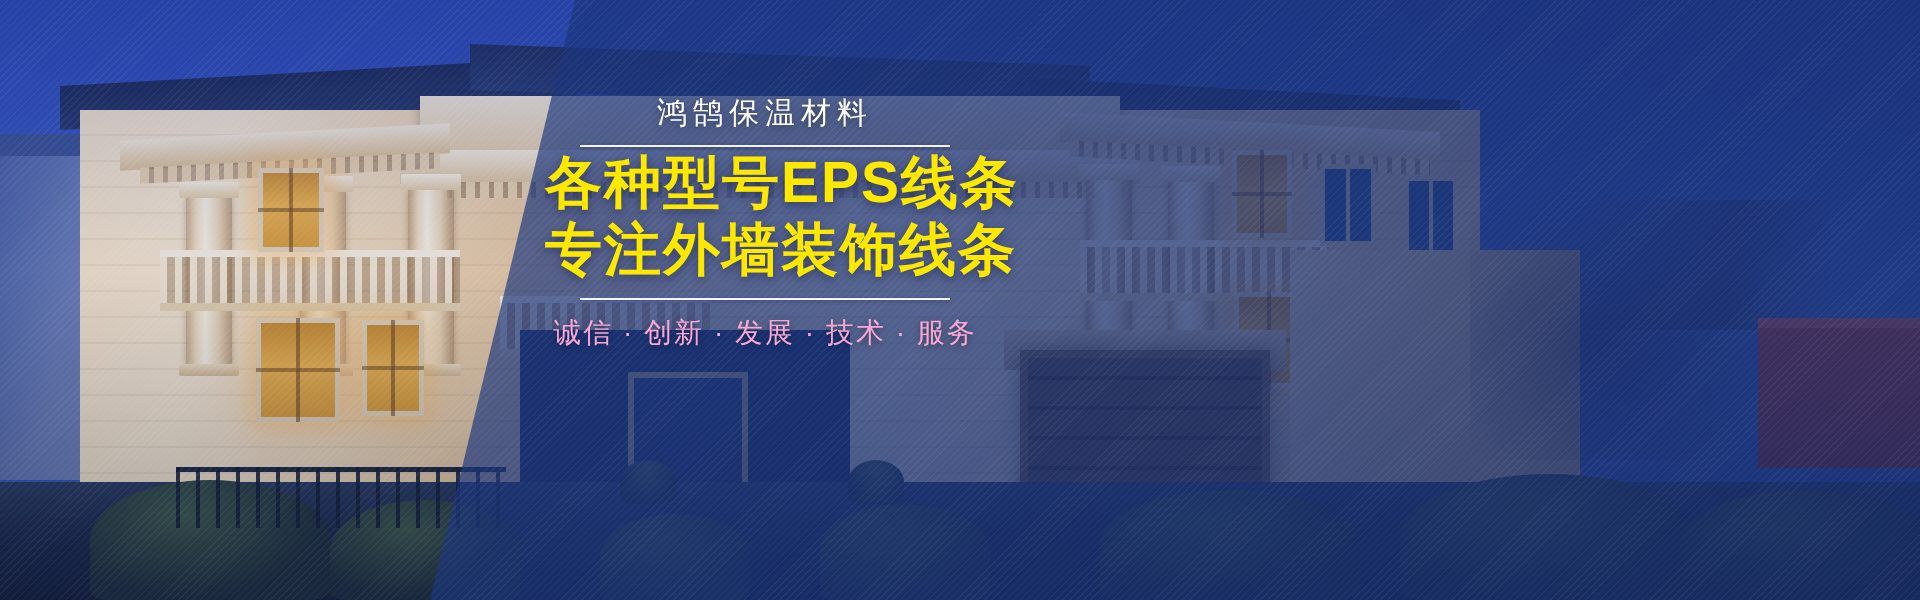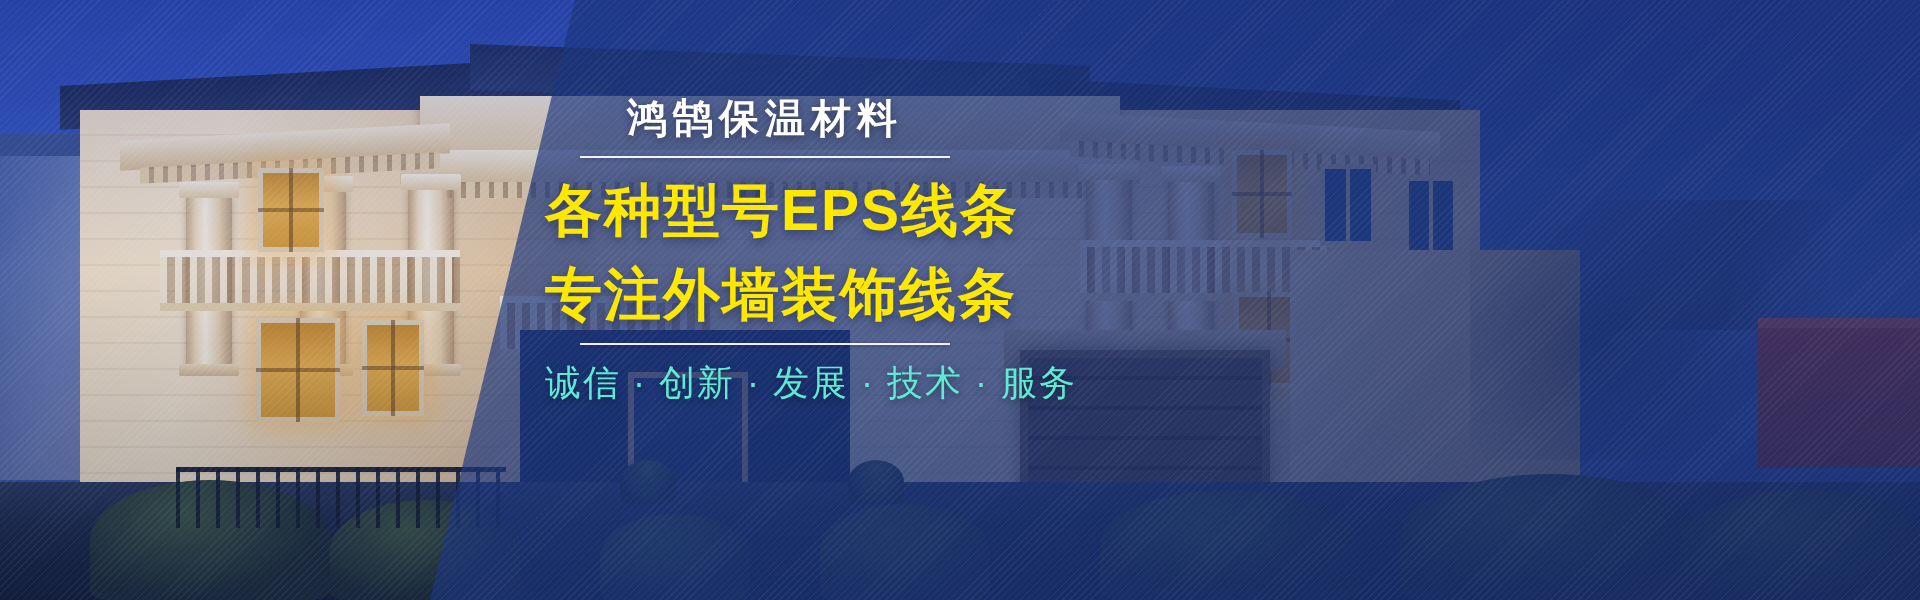--- a/index.html
+++ b/index.html
@@ -263,39 +263,39 @@
     pointer-events:none;
   }
 
   
   .copy{
     position:absolute;left:545px;top:96px;width:440px;
     text-align:center;
     z-index:40;
   }
   .brand{
-    font-size:40px;color:#ffffff;letter-spacing:6px;font-weight:700;
+    font-size:30px;color:#ffffff;letter-spacing:6px;font-weight:400;
     line-height:1.1;
     text-shadow:0 2px 8px rgba(0,0,0,.40);
     white-space:nowrap;
   }
   .rule{
     height:2px;background:#ffffff;opacity:.92;margin:16px auto 0;width:370px;
     box-shadow:0 1px 4px rgba(0,0,0,.35);
   }
   .rule-b{margin:18px auto 14px;}
   .headline{
     font-size:57px;font-weight:bold;color:#ffe800;
     letter-spacing:2px;line-height:1.10;white-space:nowrap;
     text-shadow:0 3px 10px rgba(20,30,70,.55);
-    margin-top:21px;
+    margin-top:4px;
   }
   .headline.l2{}
   .tagline{
-    font-size:36px;color:#5eead4;letter-spacing:2px;white-space:nowrap;
+    font-size:28px;color:#f9a8d4;letter-spacing:2px;white-space:nowrap;
     text-shadow:0 2px 7px rgba(0,0,0,.40);
   }
 </style>
 </head>
 <body>
 
 <div id="banner">
 
   <div class="layer sky"></div>
 

